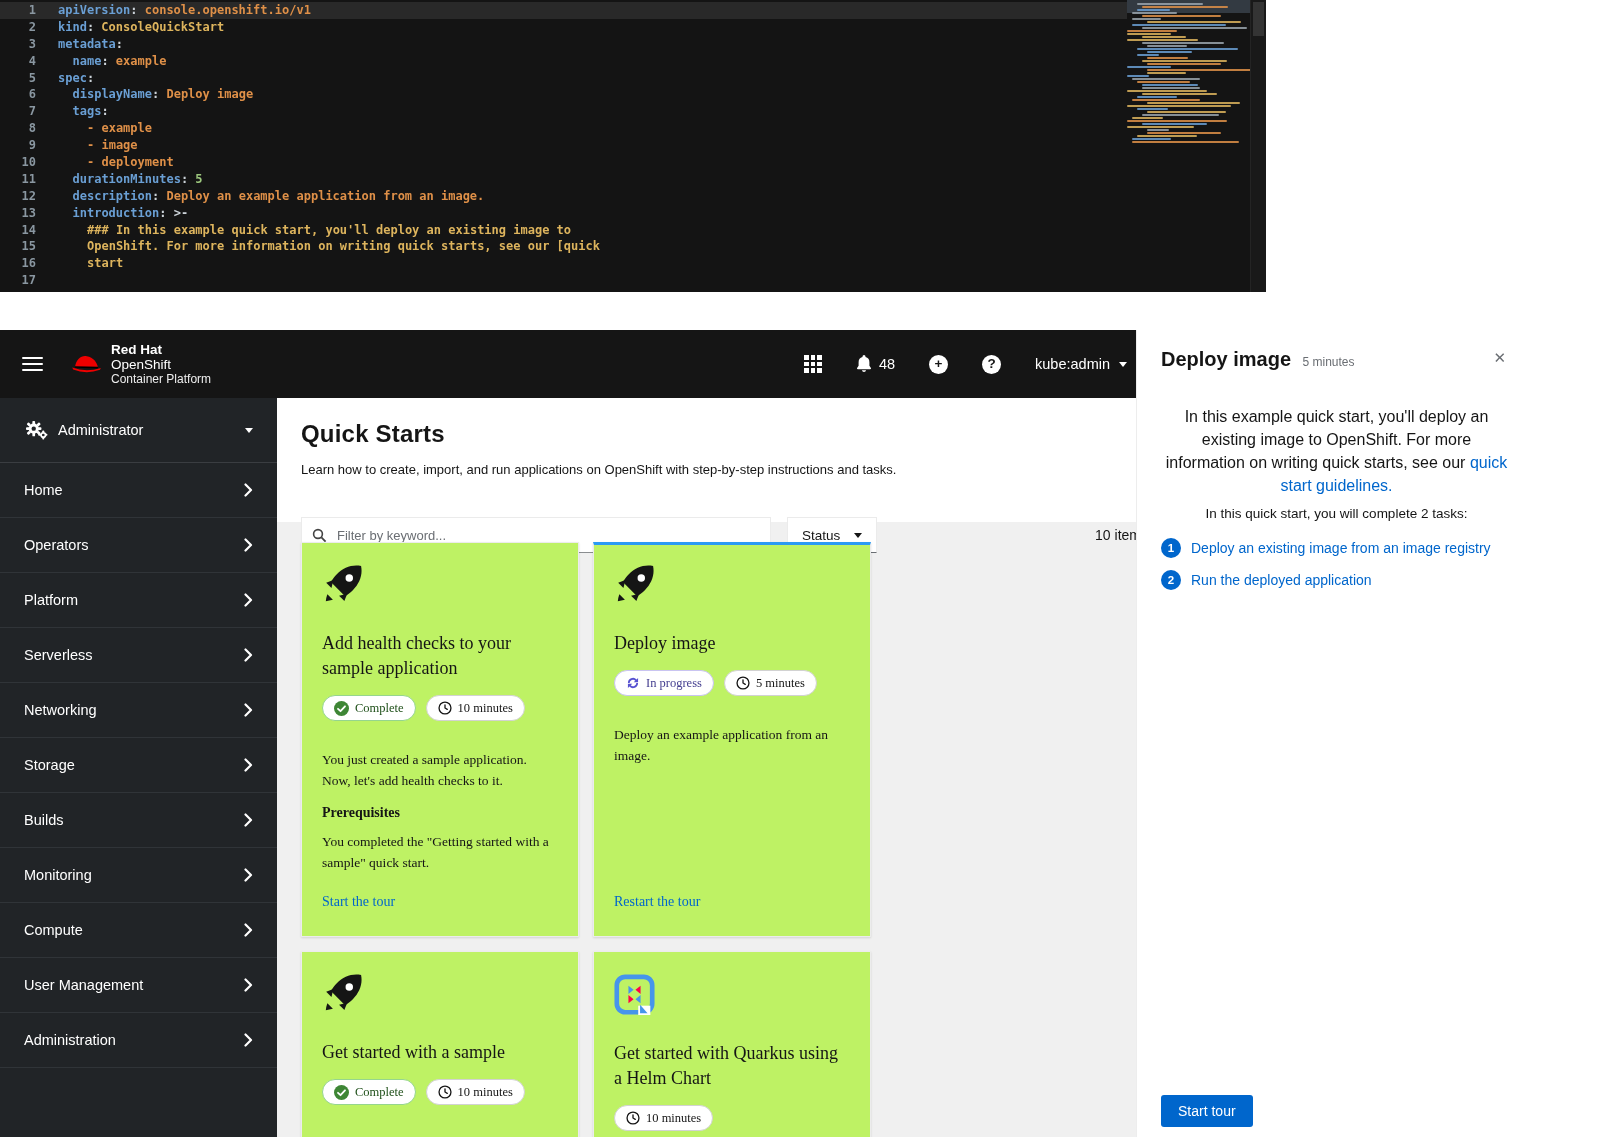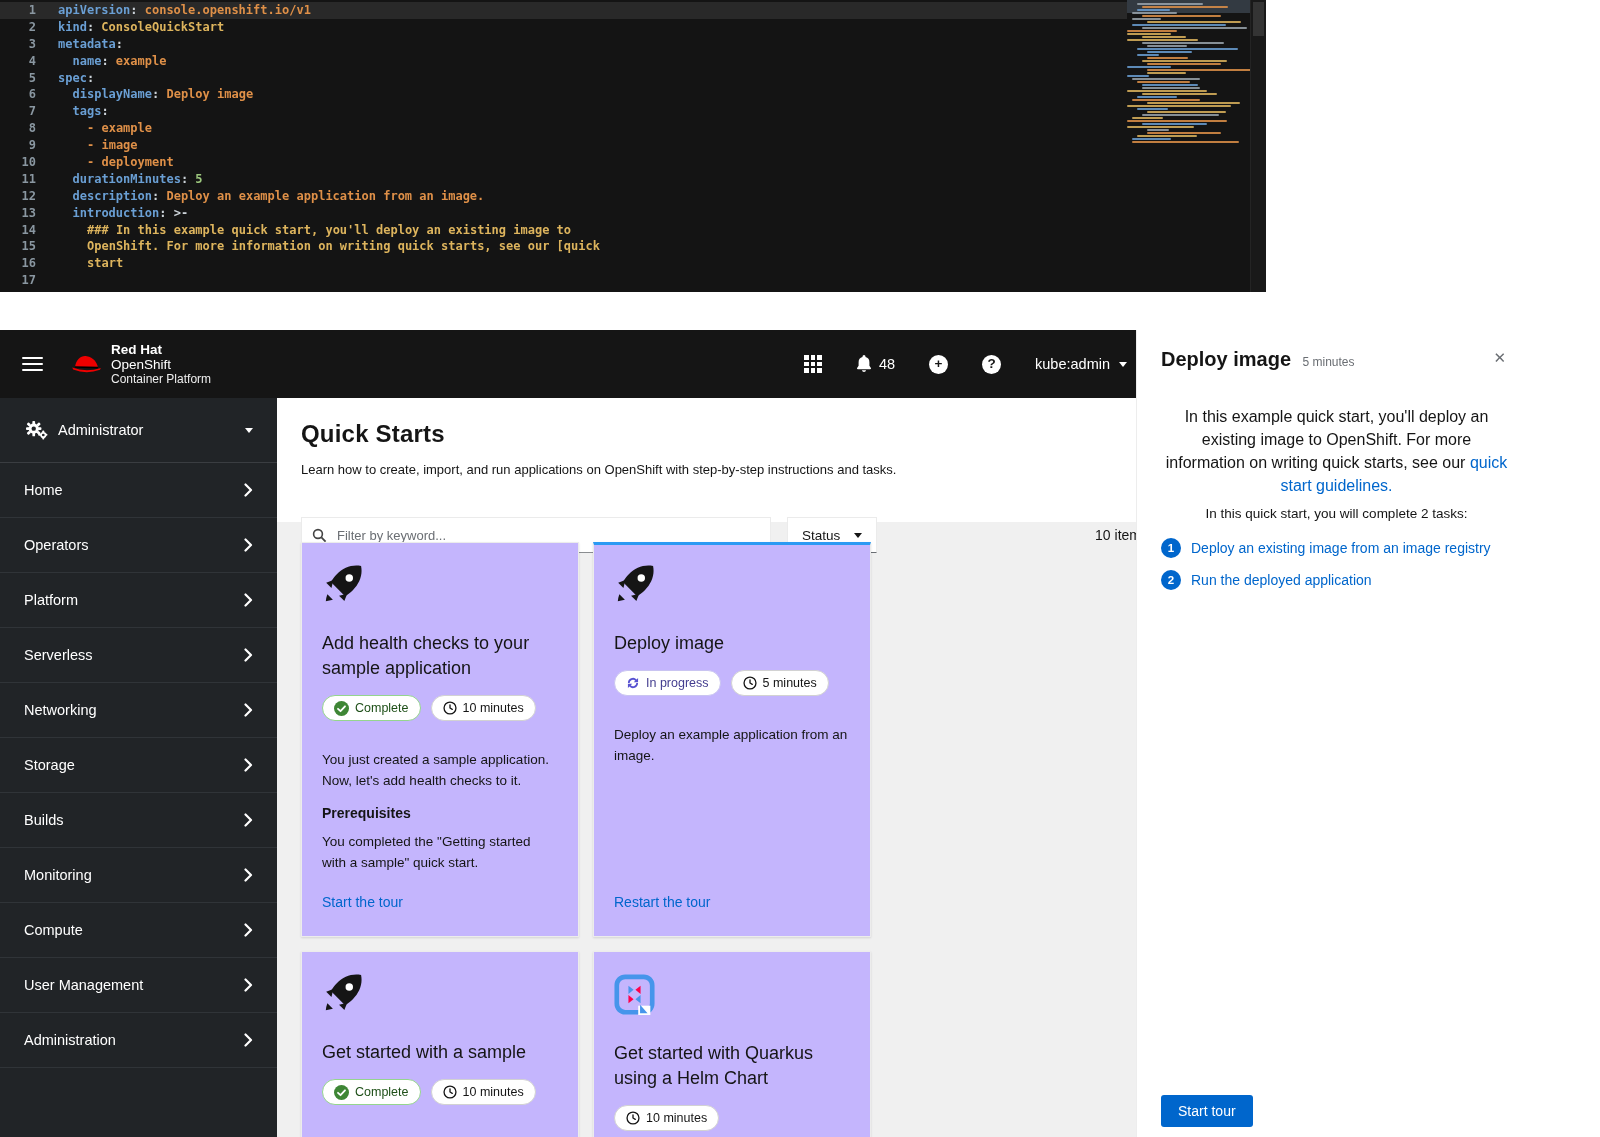--- a/index.html
+++ b/index.html
@@ -62,22 +62,22 @@
   .filter-box{width:470px;height:36px;background:#fff;border:1px solid #ebebeb;border-bottom:1px solid #8a8d90;
               display:flex;align-items:center;padding:0 10px;box-sizing:border-box;gap:8px;}
   .filter-box input{border:none;outline:none;font-size:13px;flex:1;font-family:"Liberation Sans",sans-serif;color:#151515;}
   .filter-box input::placeholder{color:#6a6e73;}
   .status-select{margin-left:16px;height:36px;background:#fff;border:1px solid #ebebeb;border-bottom:1px solid #6a6e73;
                  display:flex;align-items:center;gap:14px;padding:0 14px;font-size:13.5px;color:#151515;cursor:pointer;box-sizing:border-box;}
   .status-select .caret-down{border-top-color:#151515;}
   .items-count{margin-left:auto;font-size:14px;color:#151515;}
 
   .cards{margin:20px 0 0 24px;display:grid;grid-template-columns:278px 278px;grid-gap:14px;}
-  .card{background:#c4b5fd;border:1px solid #ececec;box-shadow:0 1px 2px rgba(3,3,3,.12);height:395px;
-        box-sizing:border-box;padding:22px 20px;position:relative;cursor:pointer;}
+  .card{background:#bef264;border:1px solid #ececec;box-shadow:0 1px 2px rgba(3,3,3,.12);height:395px;
+        box-sizing:border-box;padding:22px 20px;position:relative;cursor:pointer;font-family:Liberation Serif, serif;}
   .card.selected{border-top:3px solid #2b9af3;padding-top:20px;}
   .card-title{margin-top:22px;font-size:18px;line-height:25px;color:#151515;}
   .badges{margin-top:14px;display:flex;gap:10px;flex-wrap:wrap;}
   .badge{display:inline-flex;align-items:center;gap:6px;height:26px;padding:0 11px;border-radius:14px;
          font-size:12.5px;background:#fff;border:1px solid #d2d2d2;color:#151515;box-sizing:border-box;}
   .badge.complete{border-color:#95d58e;color:#1e4f18;}
   .badge.inprogress{border-color:#c9c4f1;color:#433d8f;}
   .card-body{margin-top:28px;font-size:13.5px;line-height:21px;color:#151515;}
   .card-sec-h{margin-top:14px;font-size:14px;font-weight:bold;color:#151515;}
   .card-sec-b{margin-top:10px;font-size:13.5px;line-height:21px;color:#151515;}

